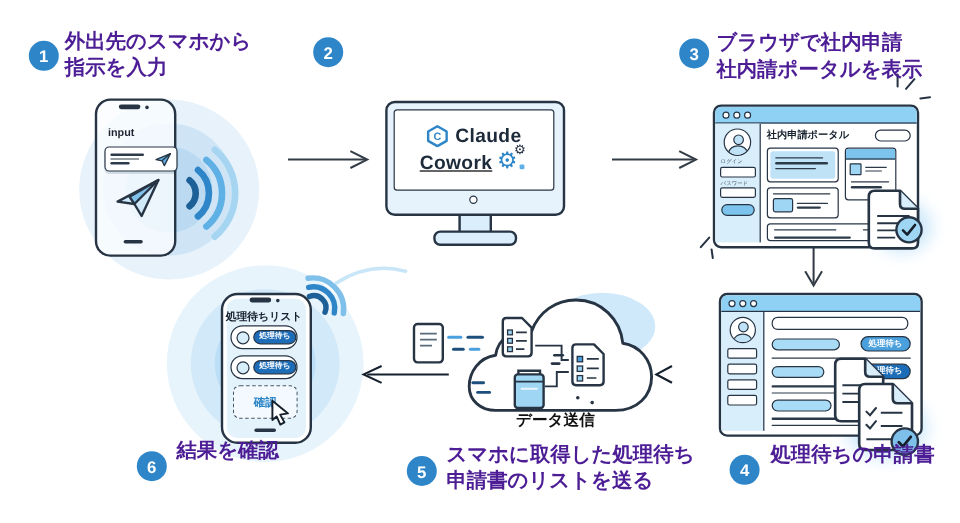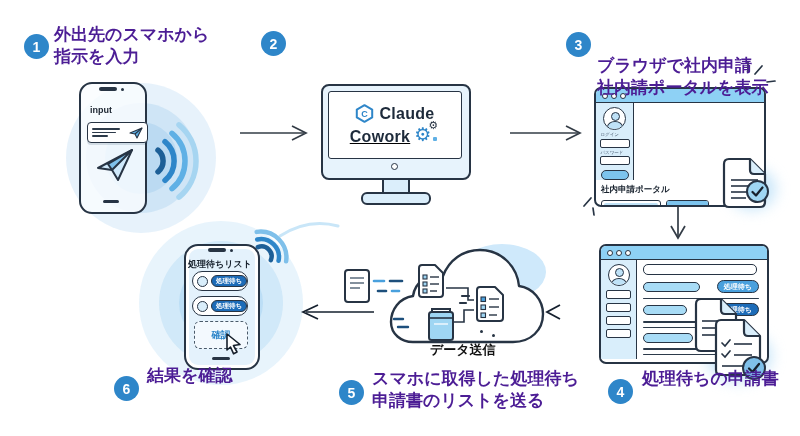--- a/index.html
+++ b/index.html
@@ -35,21 +35,21 @@
   <div class="halo" style="left:159px;top:241px;width:124px;height:124px;background:rgba(142,200,240,.26);"></div>
   <div class="halo" style="left:179px;top:261px;width:84px;height:84px;background:rgba(142,200,240,.32);"></div>
 
   <div class="num" style="left:24px;top:34px;">1</div>
   <div class="cap" style="left:54px;top:24px;">
     <div>外出先のスマホから</div>
       <div>指示を入力</div>
   </div>
   <div class="num" style="left:261px;top:31px;">2</div>
   <div class="num" style="left:566px;top:32px;">3</div>
-  <div class="cap" style="left:597px;top:25px;margin-top:30px;">
+  <div class="cap" style="left:597px;top:25px;">
     <div>ブラウザで社内申請</div>
       <div>社内請ポータルを表示</div>
   </div>
   <div class="num" style="left:608px;top:379px;">4</div>
   <div class="cap" style="left:642px;top:368px;">
     <div>処理待ちの申請書</div>
   </div>
   <div class="num" style="left:339px;top:380px;">5</div>
   <div class="cap" style="left:372px;top:368px;">
     <div>スマホに取得した処理待ち</div>
@@ -152,21 +152,21 @@
     <line x1="13" y1="14" x2="14" y2="21" stroke="#273444" stroke-width="1.7" stroke-linecap="round"></line>
   </svg>
   <div class="glow" style="left:728px;top:168px;width:48px;height:42px;"></div>
 
   <div class="win" style="left:594px;top:87px;width:168px;height:116px;">
     <div class="winhead">
       <div class="dot3"></div>
       <div class="dot3"></div>
       <div class="dot3"></div>
     </div>
-    <div style="display:flex;height:99px;flex-direction:column;">
+    <div style="display:flex;height:99px;">
       <div style="width:38px;background:#d9eefb;border-right:1.8px solid #273444;display:flex;flex-direction:column;align-items:center;padding-top:4px;box-sizing:border-box;">
         <div style="width:21px;height:21px;border-radius:50%;background:#fff;border:1.7px solid #273444;position:relative;overflow:hidden;">
           <div style="position:absolute;left:6.5px;top:3.5px;width:7px;height:7px;border-radius:50%;border:1.4px solid #273444;background:#bfe2f7;"></div>
           <div style="position:absolute;left:3px;top:13px;width:14px;height:10px;border-radius:50% 50% 0 0;border:1.4px solid #273444;background:#bfe2f7;"></div>
         </div>
         <div class="sidelabel">ログイン</div>
         <div class="sideinput"></div>
         <div class="sidelabel">パスワード</div>
         <div class="sideinput"></div>
         <div style="width:26px;height:8px;background:#7cc4ee;border:1.4px solid #273444;border-radius:5px;margin-top:5px;"></div>

